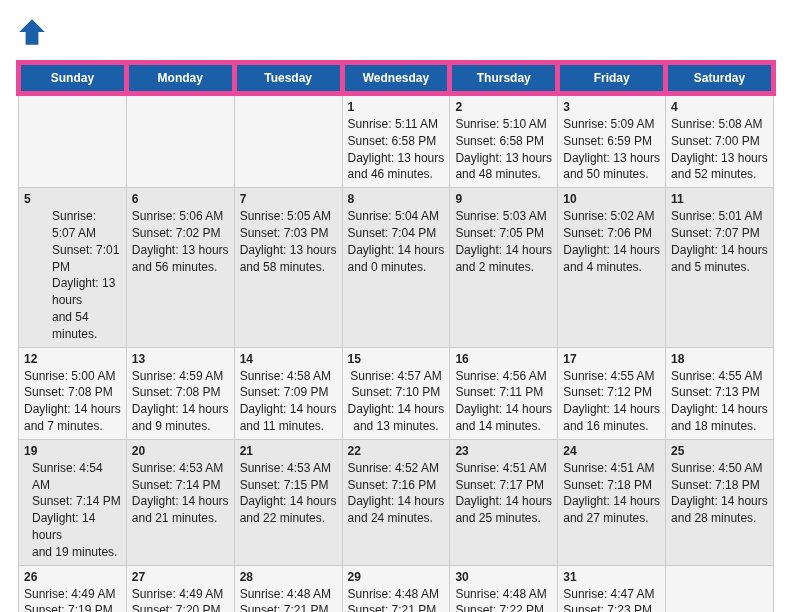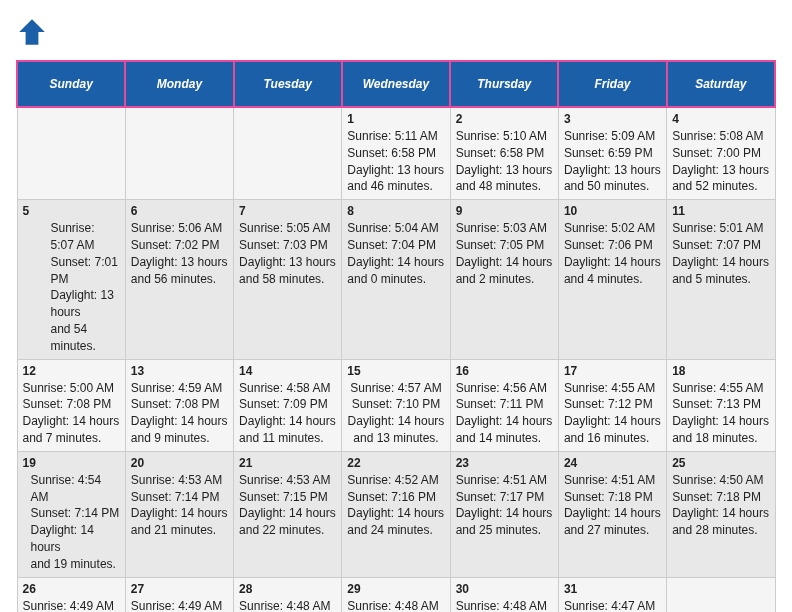--- a/index.html
+++ b/index.html
@@ -38,26 +38,25 @@
       color: #333;
     }
     table {
       width: 100%;
       border-collapse: collapse;
       table-layout: fixed;
     }
     thead th {
       background-color: #1a5fa8;
       color: #fff;
-      padding: 15px 4px;
+      padding: 6px 4px;
       font-size: 12px;
       font-weight: bold;
       text-align: center;
-      border: 2px solid #ec4899;
-      font-style: italic;
+      border: 5px solid #ec4899;
     }
     tbody td {
       vertical-align: top;
       border: 1px solid #ccc;
       padding: 4px 5px;
       font-size: 10px;
       color: #222;
       height: 90px;
     }
     tbody tr:nth-child(odd) td {

